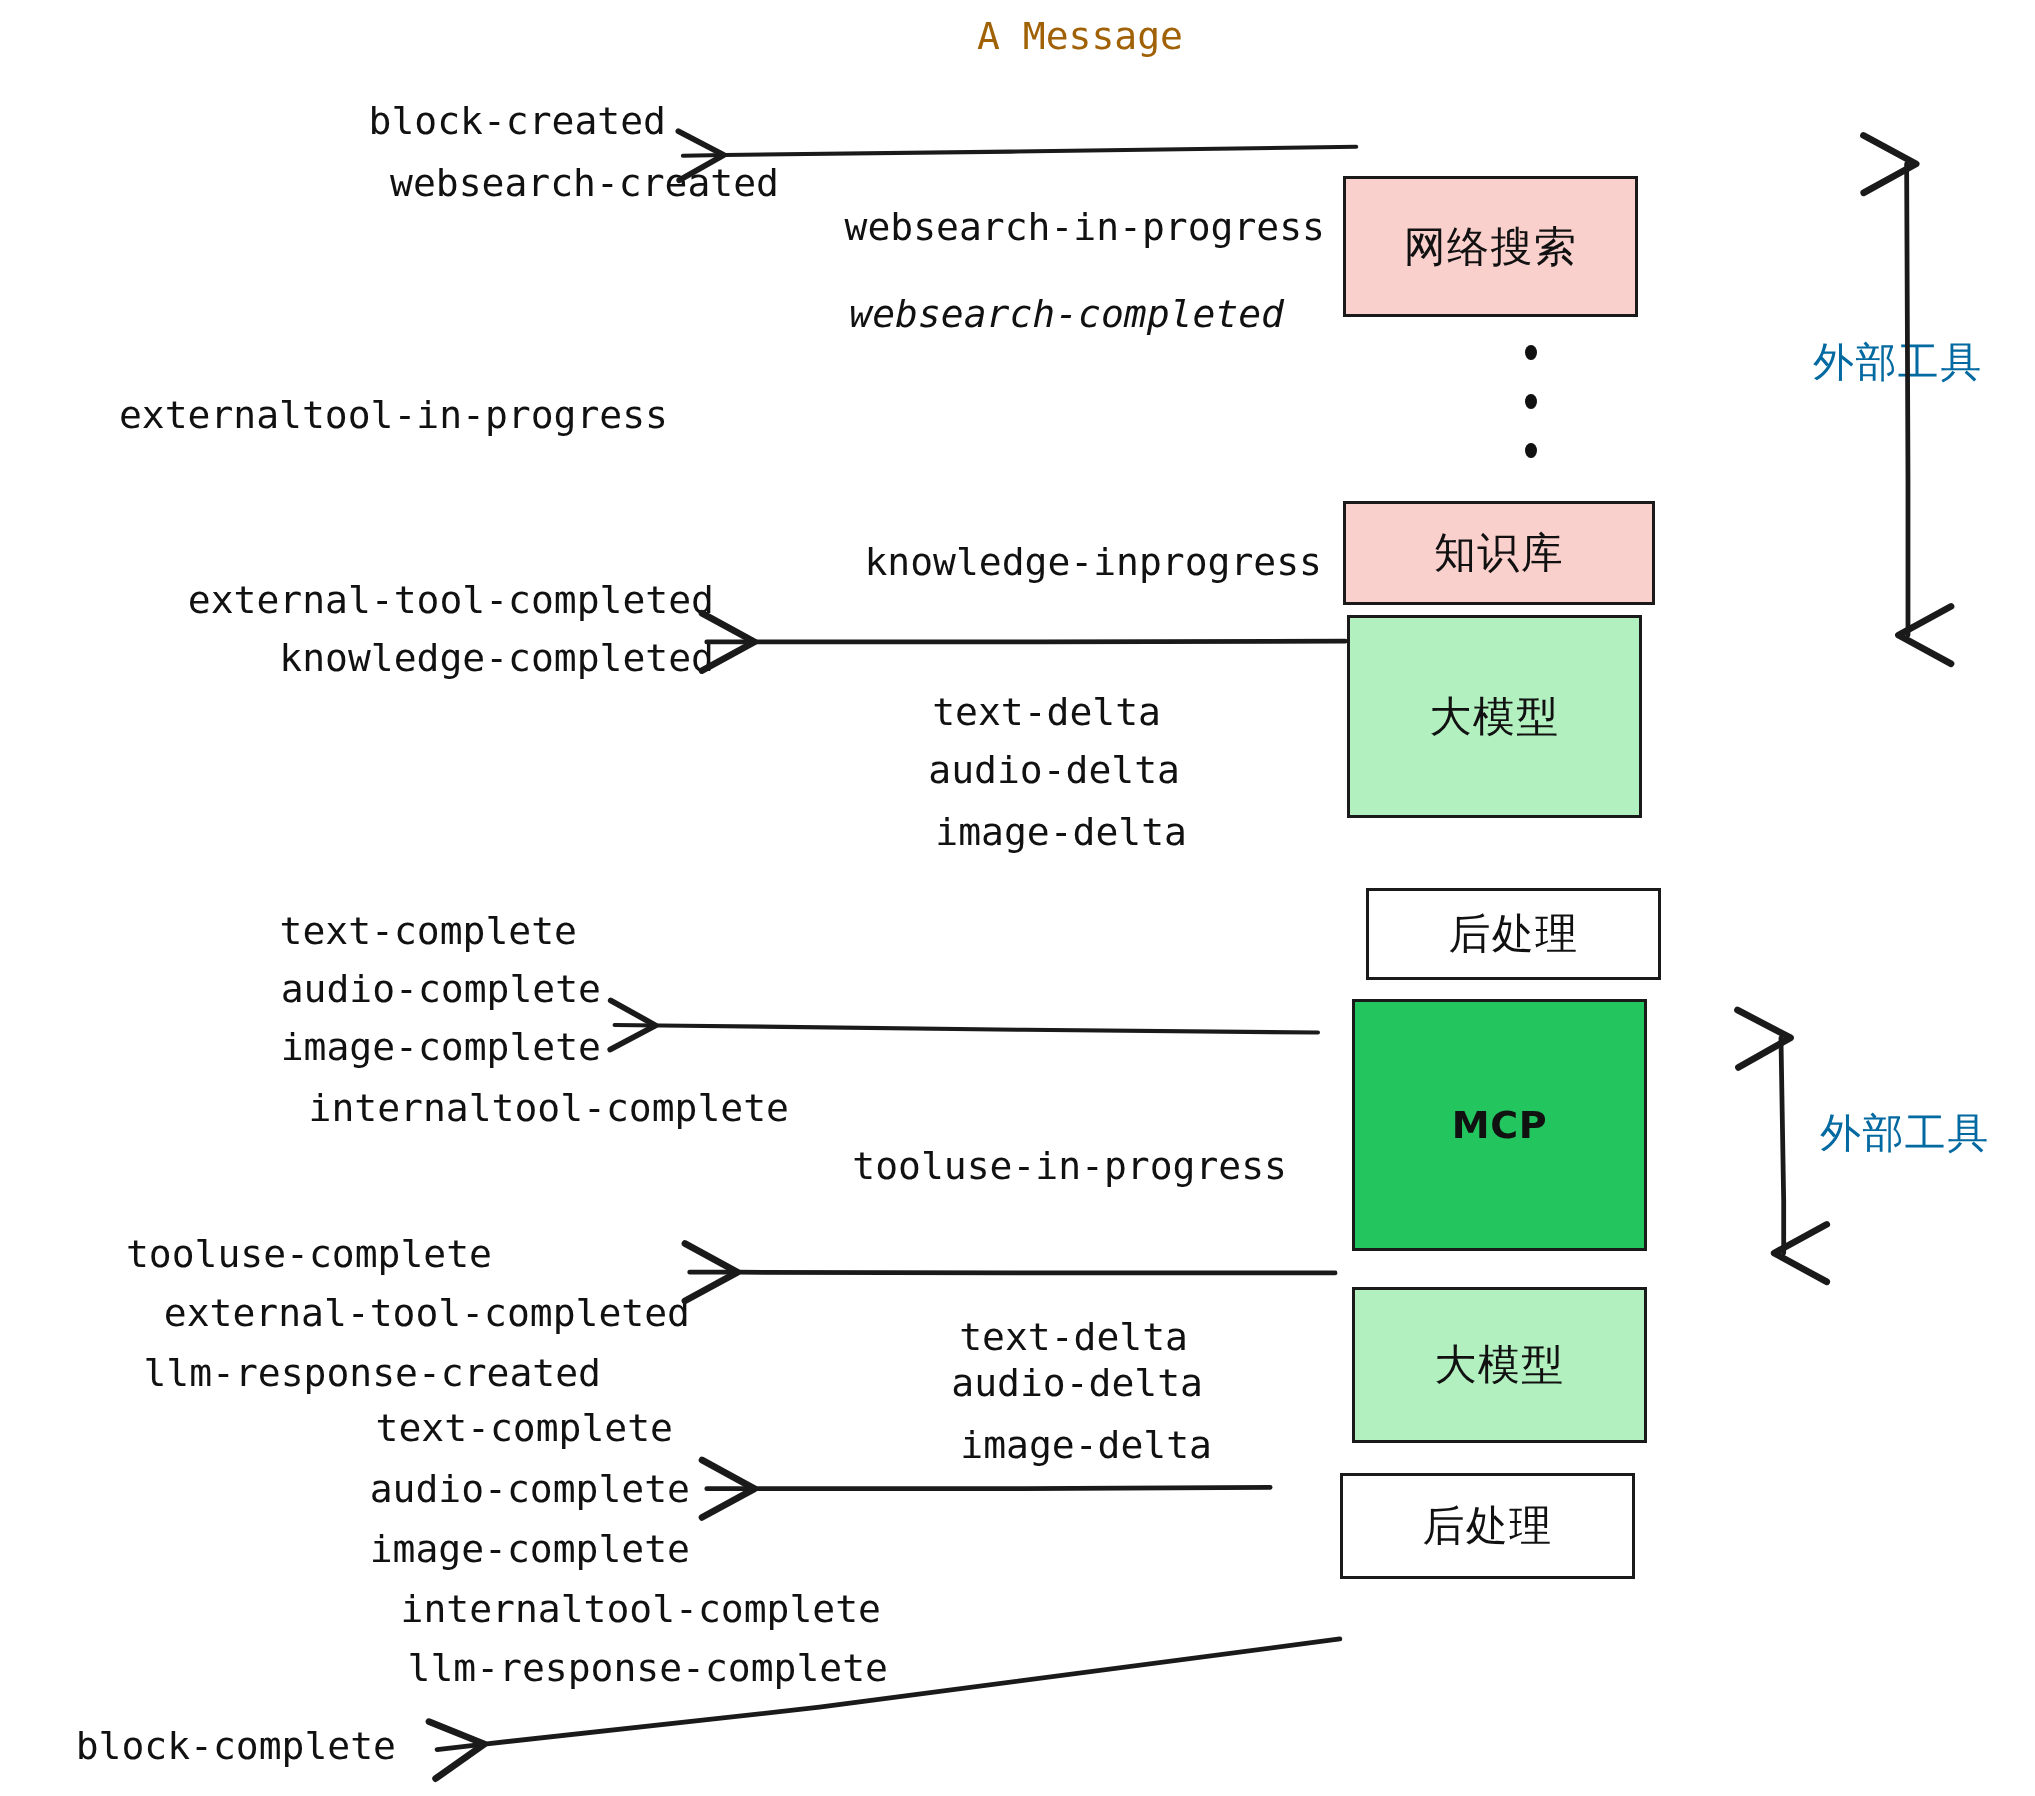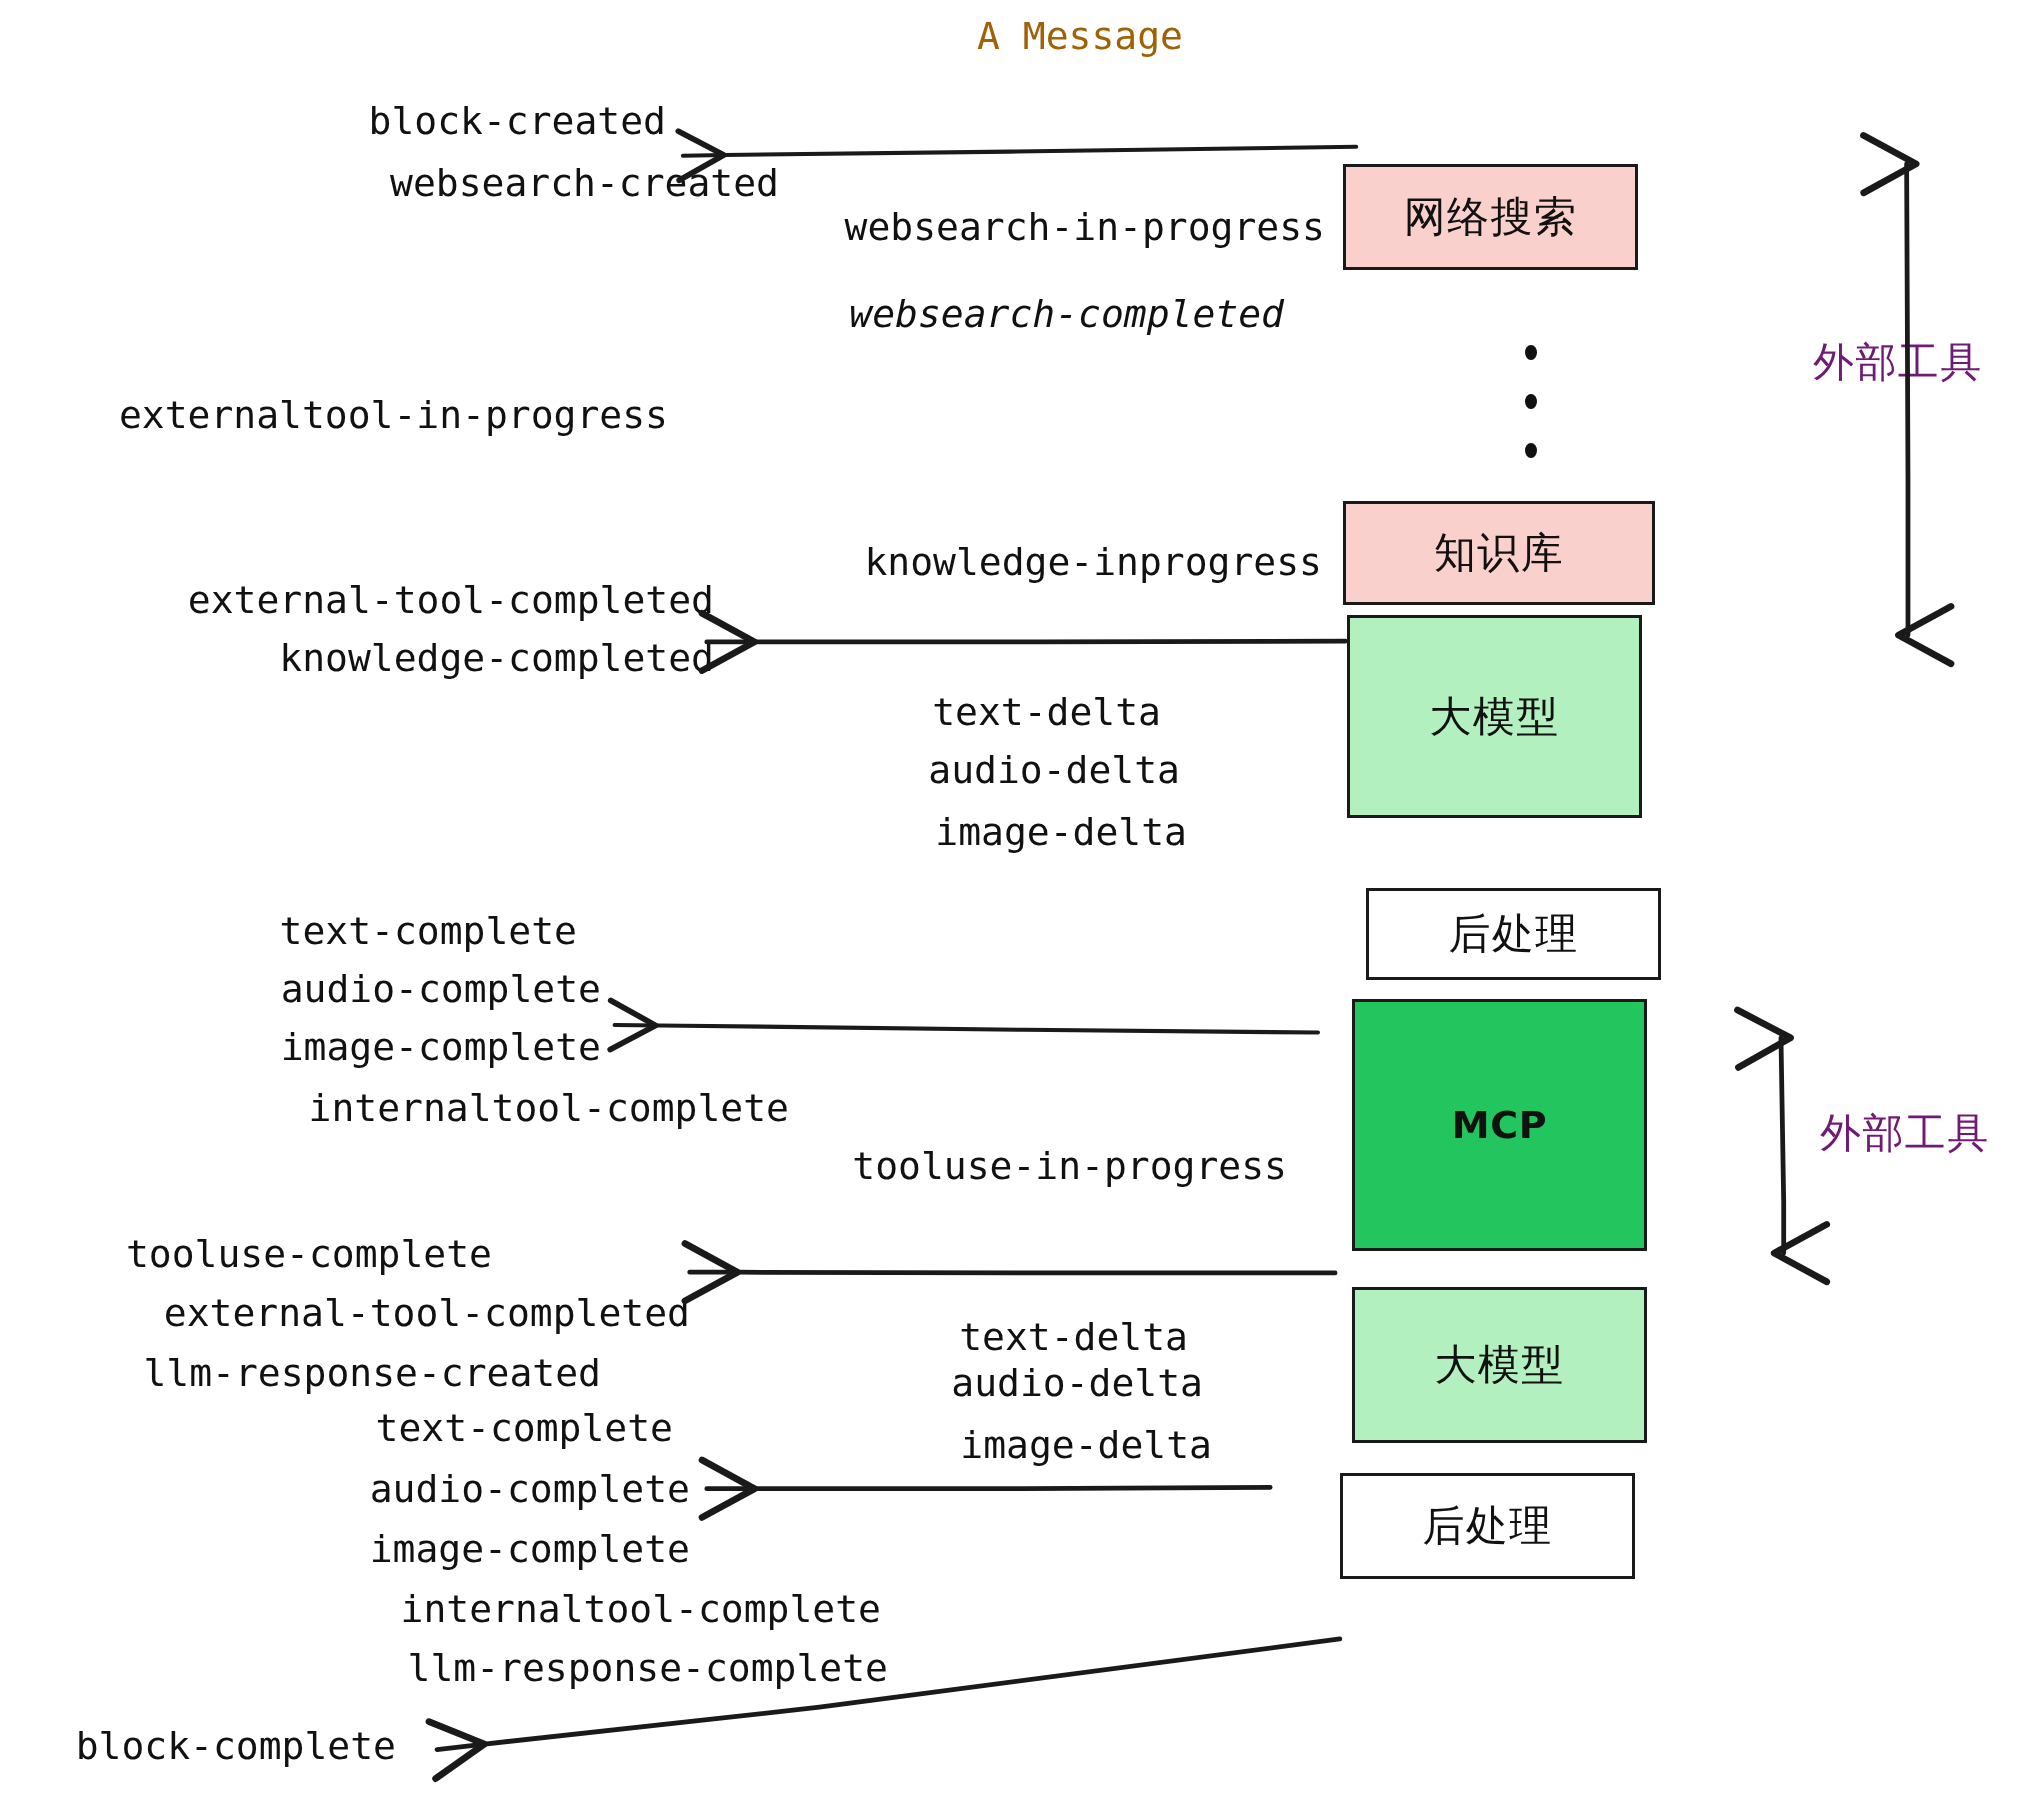--- a/index.html
+++ b/index.html
@@ -50,21 +50,21 @@
   .box-label-latin {
     font-family: "DejaVu Sans", "Liberation Sans", sans-serif;
     font-size: 38px;
     font-weight: 600;
     letter-spacing: 0.7px;
   }
   .cn-side {
     position: absolute;
     font-family: Liberation Sans, sans-serif;
     font-size: 41px;
-    color: #701a75;
+    color: #0369a1;
     white-space: nowrap;
     letter-spacing: 1.4px;
   }
   .dots {
     position: absolute;
     display: flex;
     flex-direction: column;
     align-items: center;
     justify-content: space-between;
   }
@@ -82,21 +82,21 @@
     pointer-events: none;
   }
 </style>
 </head>
 <body>
 
 <div id="canvas">
 
   <div class="title" style="left:977px; top:13.7px;">A Message</div>
 
-  <div class="box" style="left:1343px; top:164px; width:295px; height:106px; background:#fad0cd;">
+  <div class="box" style="left:1343px; top:176px; width:295px; height:141px; background:#fad0cd;">
     <span class="box-label">网络搜索</span>
   </div>
 
   <div class="box" style="left:1343px; top:501px; width:312px; height:104px; background:#fad0cd;">
     <span class="box-label">知识库</span>
   </div>
 
   <div class="box" style="left:1347px; top:615px; width:295px; height:203px; background:#b3f0c0;">
     <span class="box-label">大模型</span>
   </div>

